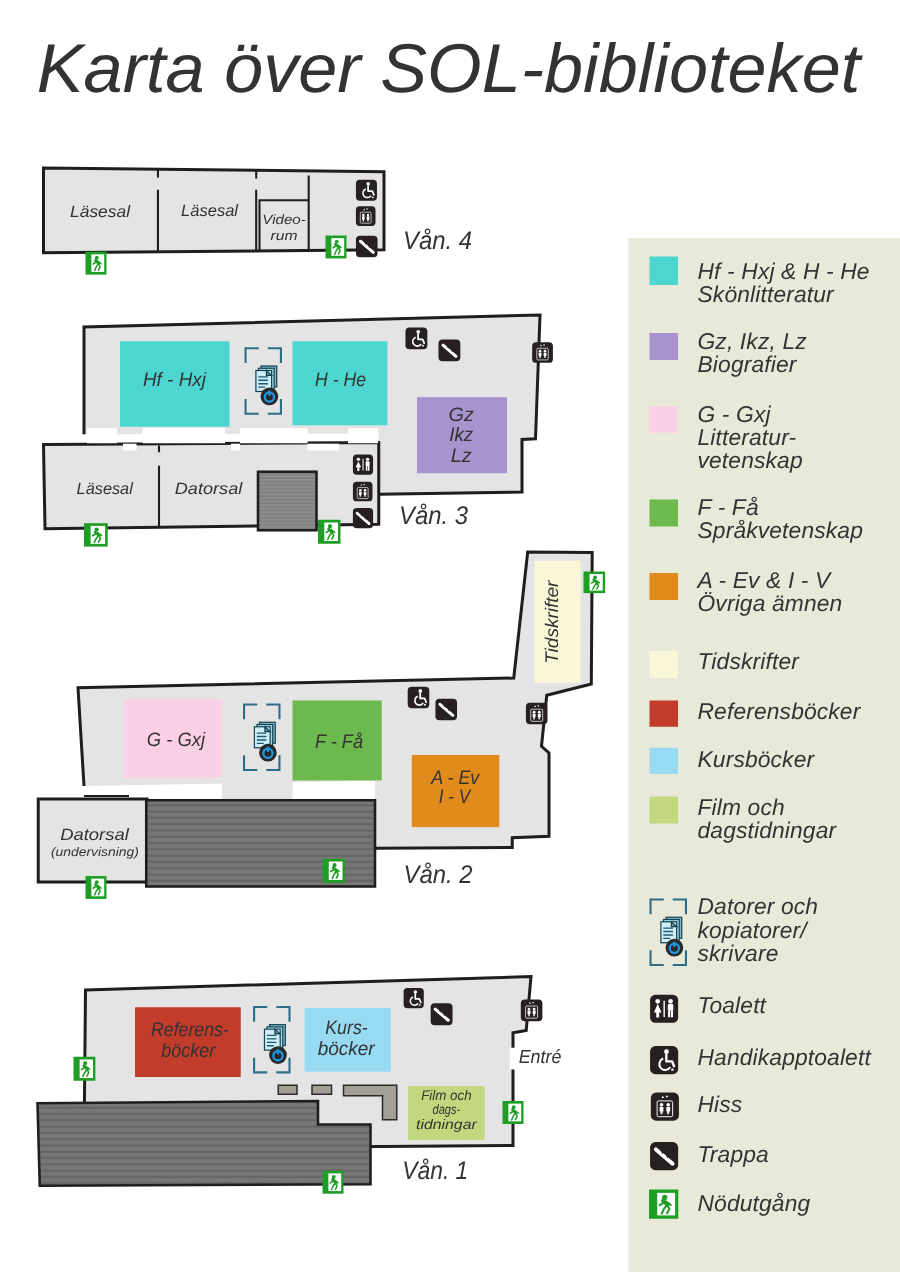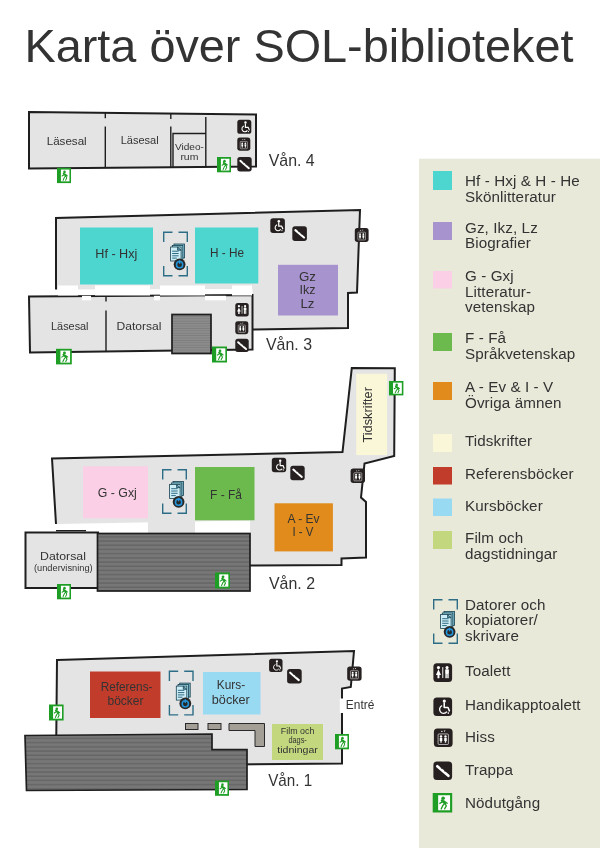--- a/index.html
+++ b/index.html
@@ -1,16 +1,16 @@
 <!DOCTYPE html>
 <html><head>
 <meta charset="utf-8">
 <style>
 html,body{margin:0;padding:0;background:#ffffff;}
-#page{position:relative;width:600px;height:848px;overflow:hidden;font-family:"Liberation Sans",sans-serif;}
+#page{position:relative;width:600px;height:848px;overflow:hidden;font-family:"Liberation Sans",sans-serif;font-style:italic;}
 svg{position:absolute;top:0;left:0;}
 text{font-family:"Liberation Sans",sans-serif;fill:#333333;}
 </style>
 </head>
 <body>
 <div id="page">
 <svg width="600" height="848" viewBox="0 0 600 848">
 <defs>
 <pattern id="hat1" width="4.2" height="4.2" patternUnits="userSpaceOnUse">
 <rect width="4.2" height="4.2" fill="#777777"></rect>

